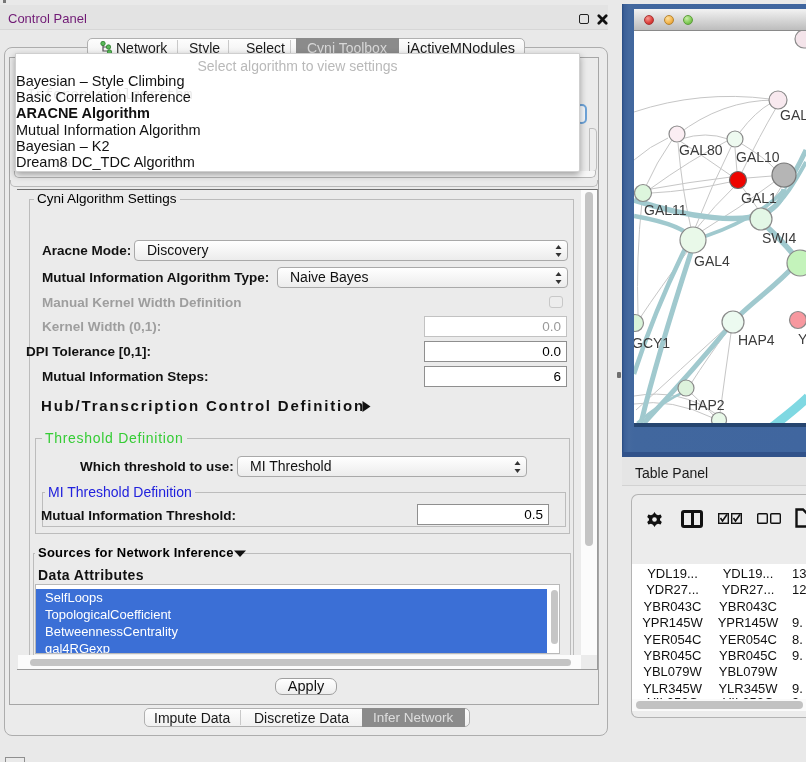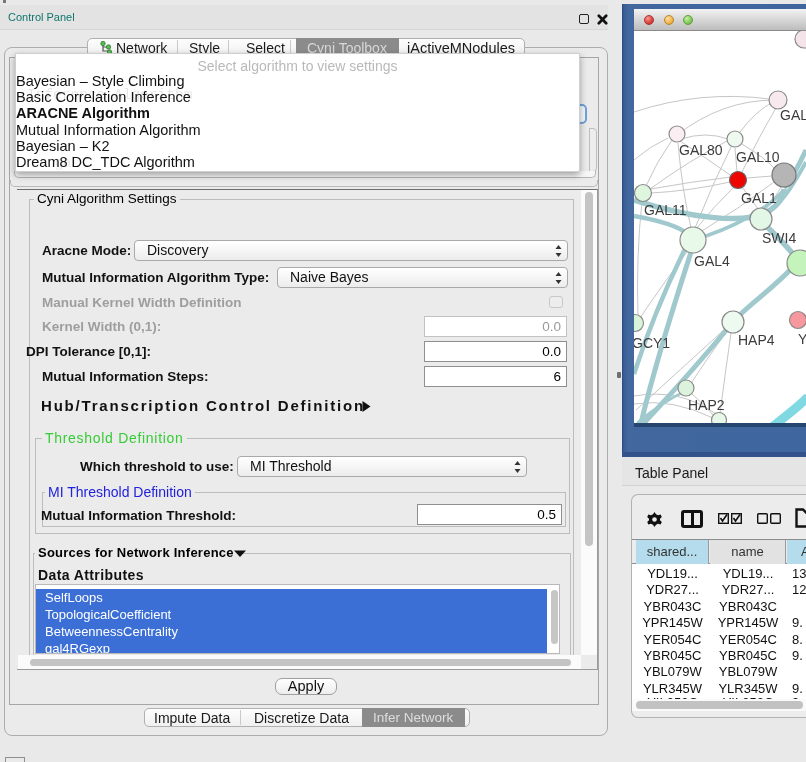--- a/index.html
+++ b/index.html
@@ -23,21 +23,21 @@
   .lbl { position:absolute; font-size:13.5px; font-weight:bold; color:#111; white-space:nowrap; }
   .lbl.dis { color:#9e9e9e; }
   .tabtxt { position:absolute; top:2px; font-size:14px; color:#1a1a1a; white-space:nowrap; }
 </style>
 </head>
 <body>
 
 <div class="abs" style="left:3px;top:0;width:3px;height:3px;background:#777;"></div>
 
 <div class="abs" style="left:0;top:5px;width:608px;height:25px;background:#e3e3e3;border-bottom:1px solid #d6d6d6;">
-  <div class="abs" style="left:8px;top:6px;font-size:11px;color:#0f766e;">Control Panel</div>
+  <div class="abs" style="left:8px;top:6px;font-size:13px;color:#701a75;">Control Panel</div>
 
   <div class="abs" style="left:579px;top:9px;width:10px;height:10px;border:1.5px solid #222;border-radius:2px;"></div>
 
   <svg class="abs" style="left:597px;top:9px;" width="11" height="11" viewBox="0 0 12 12">
     <path d="M2 2 L10 10 M10 2 L2 10" stroke="#111" stroke-width="3" stroke-linecap="round"></path>
   </svg>
 </div>
 
 <div class="abs" style="left:4px;top:47px;width:604px;height:689px;border:1px solid #adadad;border-radius:8px;background:#ebebeb;"></div>
 
@@ -123,21 +123,21 @@
         <svg width="9" height="18" viewBox="0 0 9 18">
           <path d="M4.5 3 L7.5 7 L1.5 7 Z" fill="#333"></path>
           <path d="M4.5 15 L7.5 11 L1.5 11 Z" fill="#333"></path>
         </svg>
       </span></div>
 
   <div class="gbox" style="left:42px;top:492px;width:524px;height:35px;">
     <div class="gtitle" style="left:2px;color:#2121dd;font-size:14px;">MI Threshold Definition</div>
   </div>
   <div class="lbl" style="left:41px;top:508px;">Mutual Information Threshold:</div>
-  <div class="field" style="left:417px;top:504px;width:145px;">0.5</div>
+  <div class="field" style="left:417px;top:504px;width:132px;">0.5</div>
 
   <div class="gbox" style="left:33px;top:553px;width:538px;height:102px;border-bottom:none;">
     <div class="gtitle" style="left:1px;font-weight:bold;font-size:13px;letter-spacing:0.25px;">Sources for Network Inference</div>
   </div>
   <svg class="abs" style="left:233px;top:549px;" width="14" height="9" viewBox="0 0 14 9">
       <path d="M1 1.5 L13 1.5 L7 8 Z" fill="#111"></path>
     </svg>
   <div class="lbl" style="left:38px;top:567px;font-size:14px;letter-spacing:0.4px;">Data Attributes</div>
 
   <div class="abs" style="left:35px;top:584px;width:525px;height:70px;border:1px solid #b9b9b9;background:#fff;overflow:hidden;">
@@ -284,25 +284,20 @@
     <path d="M15.5 5 L17.5 8 L22 1.5" stroke="#111" stroke-width="1.6" fill="none"></path>
   </svg>
   <svg class="abs" style="left:125px;top:18px;" width="24" height="11" viewBox="0 0 24 11">
     <rect x="0.7" y="0.7" width="9.6" height="9.6" fill="none" stroke="#111" stroke-width="1.4" rx="1"></rect>
     <rect x="13.7" y="0.7" width="9.6" height="9.6" fill="none" stroke="#111" stroke-width="1.4" rx="1"></rect>
   </svg>
   <svg class="abs" style="left:163px;top:13px;" width="14" height="20" viewBox="0 0 14 20">
     <path d="M1.5 1.5 L8 1.5 L12.5 6 L12.5 18.5 L1.5 18.5 Z" fill="none" stroke="#111" stroke-width="2.4"></path>
   </svg>
 
-  <div class="abs" style="left:0;top:44px;width:175px;height:25px;border-top:1px solid #8d8d8d;border-bottom:1px solid #8d8d8d;">
-    <div class="abs" style="left:4px;top:0;width:73px;height:25px;background:#b5dcec;border-right:1px solid #9a9a9a;text-align:center;font-size:13px;color:#333;line-height:24px;">shared...</div>
-    <div class="abs" style="left:78px;top:0;width:76px;height:25px;background:#e2e2e2;border-right:1px solid #9a9a9a;text-align:center;font-size:13px;color:#333;line-height:24px;">name</div>
-    <div class="abs" style="left:155px;top:0;width:20px;height:25px;background:#b5dcec;font-size:13px;color:#333;line-height:24px;padding-left:14px;">A</div>
-  </div>
 
   <div class="abs" style="left:0;top:69px;width:175px;height:135px;background:#fff;font-size:13px;color:#111;">
     <div class="abs" style="left:4px;top:2px;width:73px;text-align:center;">YDL19...</div>
       <div class="abs" style="left:78px;top:2px;width:76px;text-align:center;">YDL19...</div>
       <div class="abs" style="left:160px;top:2px;">13</div>
     <div class="abs" style="left:4px;top:18px;width:73px;text-align:center;">YDR27...</div>
       <div class="abs" style="left:78px;top:18px;width:76px;text-align:center;">YDR27...</div>
       <div class="abs" style="left:160px;top:18px;">12</div>
     <div class="abs" style="left:4px;top:35px;width:73px;text-align:center;">YBR043C</div>
       <div class="abs" style="left:78px;top:35px;width:76px;text-align:center;">YBR043C</div>

